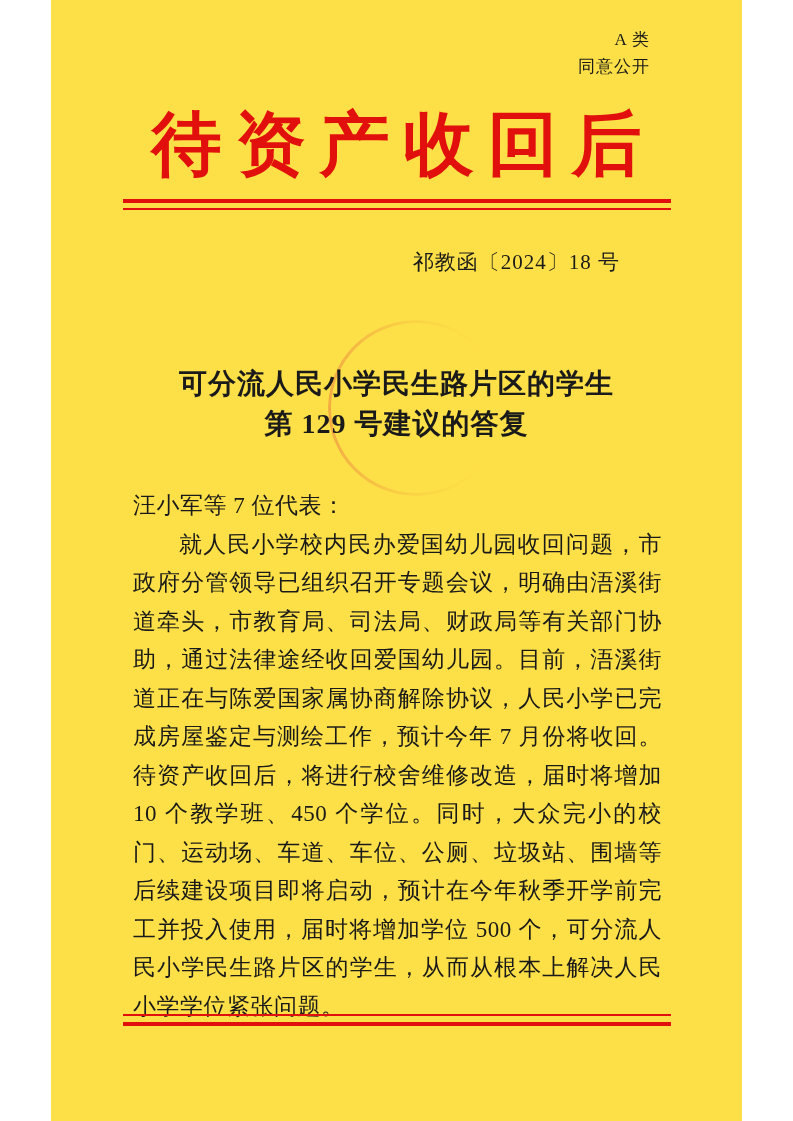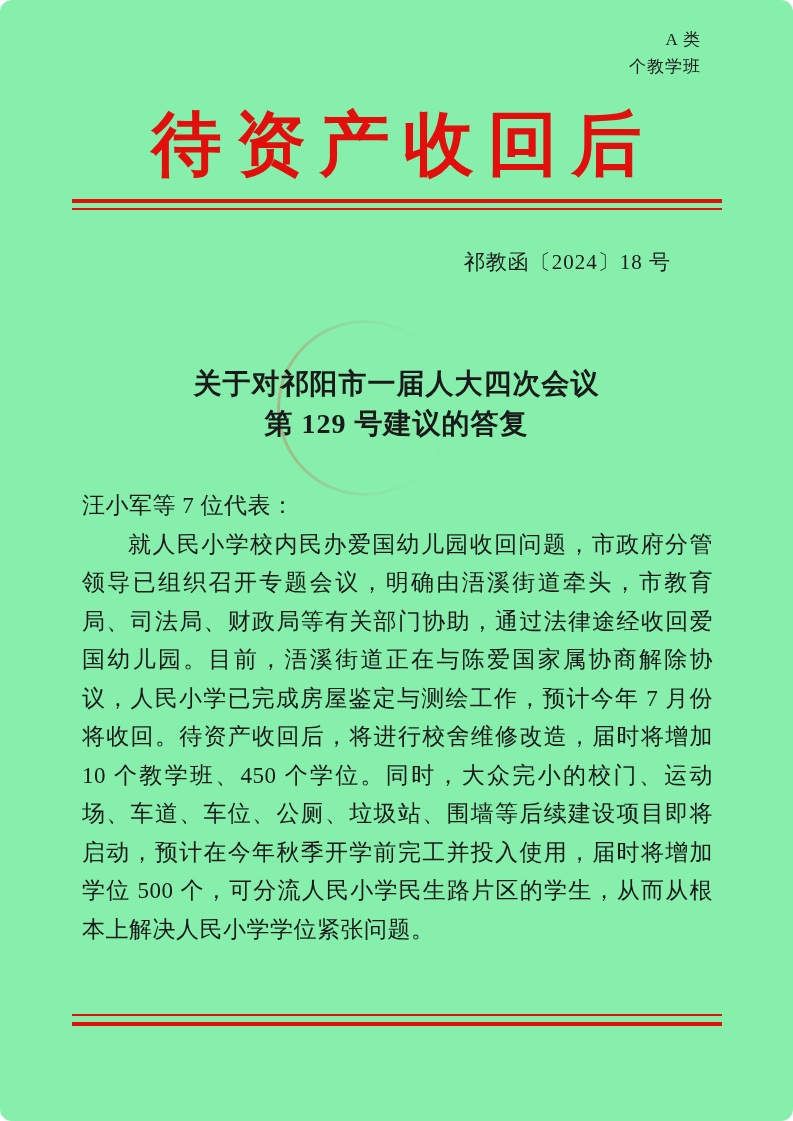--- a/index.html
+++ b/index.html
@@ -2,28 +2,27 @@
 <html lang="zh" style="--accent: #e2100c;"><head>
 <meta charset="utf-8">
 <title>祁阳市教育局函件</title>
 <style>
   * { margin: 0; padding: 0; box-sizing: border-box; }
   html, body { background: #ffffff; }
   :root { --accent: #e2100c; }
 
   .page {
     position: relative;
-    width: 793px;
+    width: 691px;
     height: 1121px;
     margin: 0 auto;
-    background: #86efac;
+    background: #fde047;
     color: #1a1a1a;
     font-family: "Liberation Serif", "DejaVu Serif", serif;
     overflow: hidden;
-    border-radius: 12px;
   }
 
   
   .corner-marks {
     position: absolute;
     top: 26px;
     right: 92px;
     text-align: right;
     font-size: 17px;
     line-height: 27px;
@@ -103,34 +102,34 @@
   }
   .doc-body p.para { text-indent: 2em; }
 </style>
 </head>
 <body>
 
 <div class="page">
 
   <div class="corner-marks">
     <div>A 类</div>
-    <div>个教学班</div>
+    <div>同意公开</div>
   </div>
 
   <div class="agency-name">待资产收回后</div>
 
   <div class="rule rule-top-thick"></div>
   <div class="rule rule-top-thin"></div>
 
   <div class="doc-number">祁教函〔2024〕18 号</div>
 
   <div class="seal"></div>
 
   <h1 class="doc-title">
-    <span>关于对祁阳市一届人大四次会议</span><br>
+    <span>可分流人民小学民生路片区的学生</span><br>
     <span>第 129 号建议的答复</span>
   </h1>
 
   <div class="doc-body">
     <p class="salutation">汪小军等 7 位代表：</p>
     <p class="para">就人民小学校内民办爱国幼儿园收回问题，市政府分管领导已组织召开专题会议，明确由浯溪街道牵头，市教育局、司法局、财政局等有关部门协助，通过法律途经收回爱国幼儿园。目前，浯溪街道正在与陈爱国家属协商解除协议，人民小学已完成房屋鉴定与测绘工作，预计今年 7 月份将收回。待资产收回后，将进行校舍维修改造，届时将增加 10 个教学班、450 个学位。同时，大众完小的校门、运动场、车道、车位、公厕、垃圾站、围墙等后续建设项目即将启动，预计在今年秋季开学前完工并投入使用，届时将增加学位 500 个，可分流人民小学民生路片区的学生，从而从根本上解决人民小学学位紧张问题。</p>
   </div>
 
   <div class="rule rule-bottom-thin"></div>
   <div class="rule rule-bottom-thick"></div>

